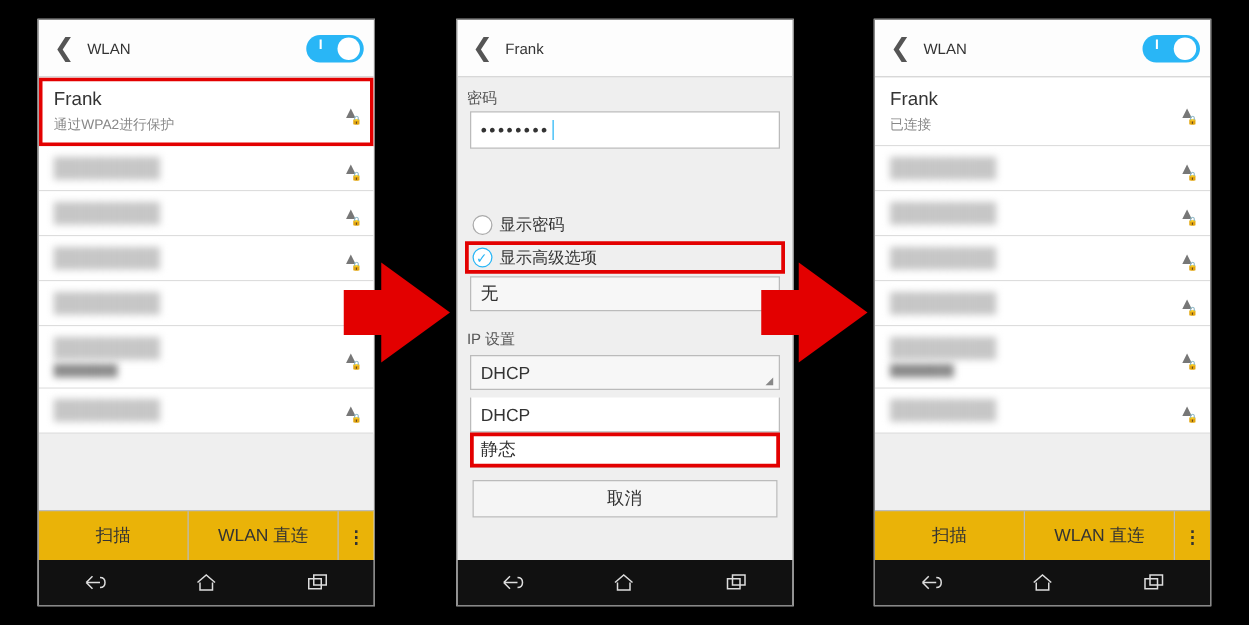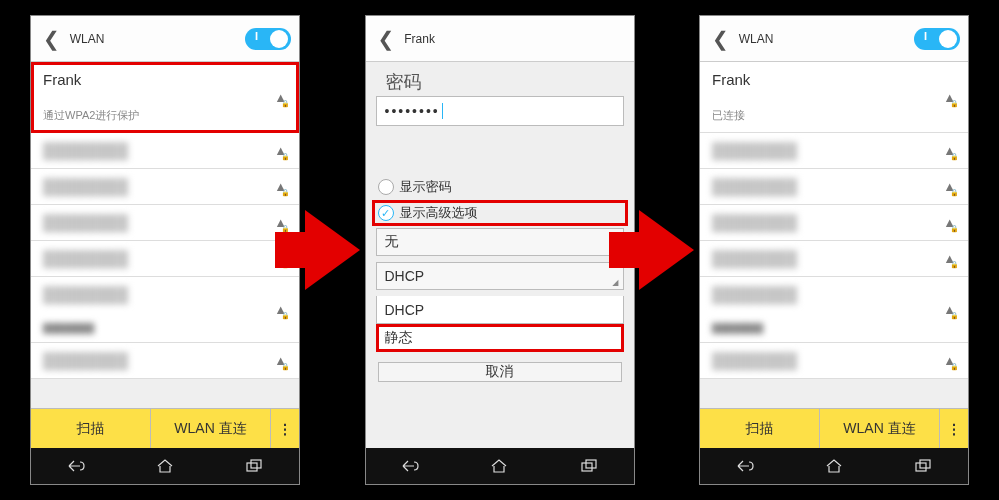--- a/index.html
+++ b/index.html
@@ -53,29 +53,29 @@
   .content { flex: 1; overflow: hidden; background: #efefef; }
   .row {
     background: #fff;
     border-bottom: 1px solid #ddd;
     padding: 9px 12px;
     display: flex; align-items: center;
     position: relative;
   }
   .row .txt { flex: 1; }
   .row .name { font-size: 15px; }
-  .row .sub { font-size: 11px; color: #888; margin-top: 20px; }
+  .row .sub { font-size: 11px; color: #888; margin-top: 4px; }
   .blur { filter: blur(3px); color: #c6c6c6; }
   .wifi-ico { font-size: 13px; color: #777; position: relative; }
   .wifi-ico::after { content: "🔒"; font-size: 7px; position: absolute; right: -3px; bottom: -3px; }
   .hl { outline: 3px solid #e30000; outline-offset: -3px; }
   .bottombar {
     height: 40px; display: flex;
     border-top: 1px solid #bbb;
-    background: #fde047;
+    background: #eab308;
   }
   .bottombar .bbtn {
     flex: 1; display: flex; align-items: center; justify-content: center;
     border-right: 1px solid #bbb; font-size: 14px;
     cursor: pointer;
   }
   .bottombar .bbtn.sm { flex: 0 0 28px; border-right: none; font-weight: bold; }
   .navbar {
     height: 36px; background: #111;
     display: flex; align-items: center; justify-content: space-around;
@@ -88,21 +88,21 @@
     border-left: 55px solid #e30000;
     position: relative;
   }
   .arrow::before {
     content: "";
     position: absolute;
     left: -85px; top: -18px;
     width: 32px; height: 36px;
     background: #e30000;
   }
-  .plabel { font-size: 18px; color: #555; padding: 8px 20px 2px; }
+  .plabel { font-size: 12px; color: #555; padding: 8px 8px 2px; }
   .pinput {
     margin: 0 10px 6px;
     background: #fff;
     border: 1px solid #bbb;
     height: 30px;
     display: flex; align-items: center;
     padding: 0 8px;
     font-size: 14px;
     letter-spacing: 2px;
     position: relative;
@@ -132,21 +132,21 @@
   .sel::after {
     content: "◢"; font-size: 8px; color: #888;
     position: absolute; right: 4px; bottom: 2px;
   }
   .opt {
     margin: 0 10px; background: #fff;
     border: 1px solid #bbb; border-top: none;
     height: 28px; display: flex; align-items: center;
     padding: 0 8px; font-size: 14px;
   }
-  .btnrow { display: flex; gap: 10px; padding: 10px 12px; flex-direction: column; }
+  .btnrow { display: flex; gap: 10px; padding: 10px 12px; }
   .btn {
     flex: 1; height: 30px; background: #f5f5f5;
     border: 1px solid #bbb; display: flex;
     align-items: center; justify-content: center;
     font-size: 14px; cursor: pointer;
   }
 </style>
 </head>
 <body>
 
@@ -247,20 +247,21 @@
       <span class="chk"></span>
       <span>显示密码</span>
     </div>
     <div class="chkrow hl" style="margin:0 6px;padding:4px 6px">
       <span class="chk on">✓</span>
       <span>显示高级选项</span>
     </div>
     <div class="sel">
         <span>无</span>
       </div>
+    <div class="plabel">IP 设置</div>
     <div class="sel">
         <span>DHCP</span>
       </div>
     <div class="opt">
         <span>DHCP</span>
       </div>
     <div class="opt hl" style="border-top:1px solid #bbb;margin-top:0">
         <span>静态</span>
       </div>
     <div class="btnrow">

